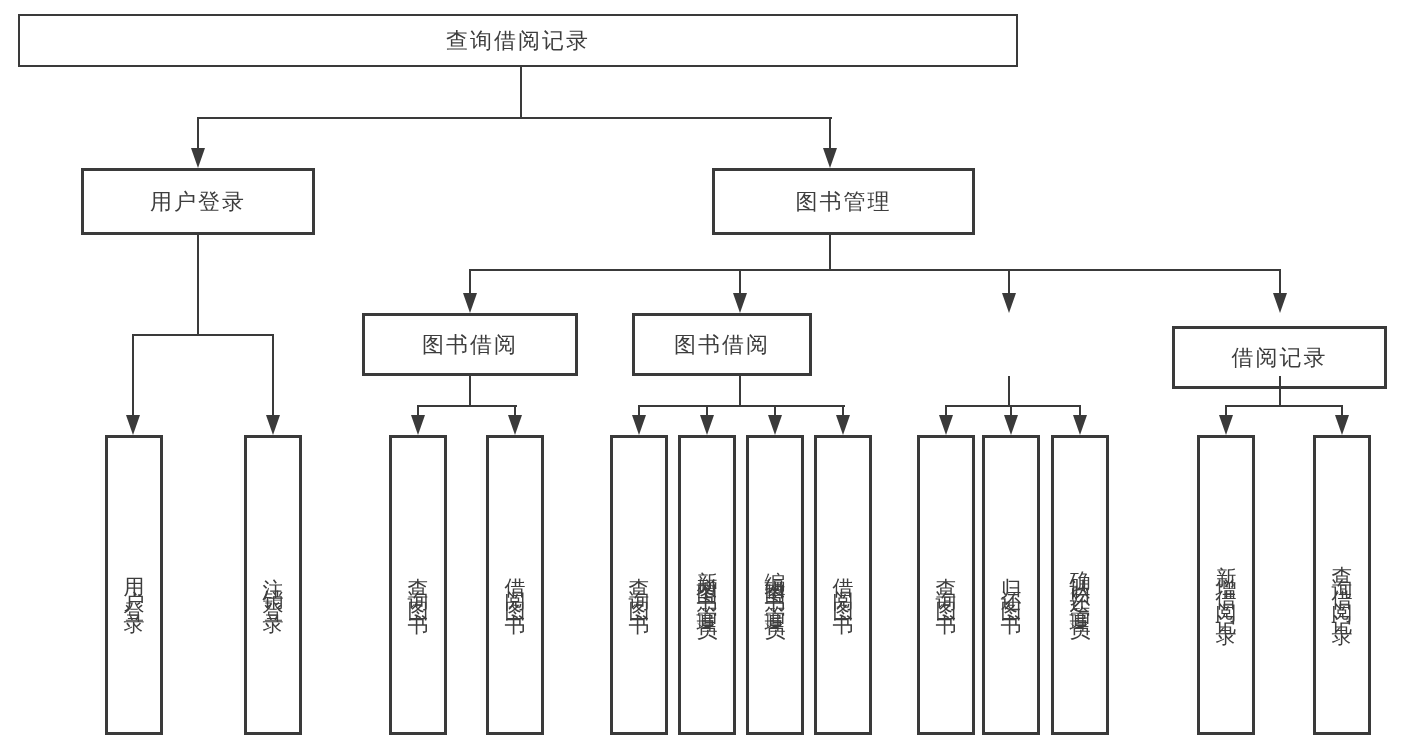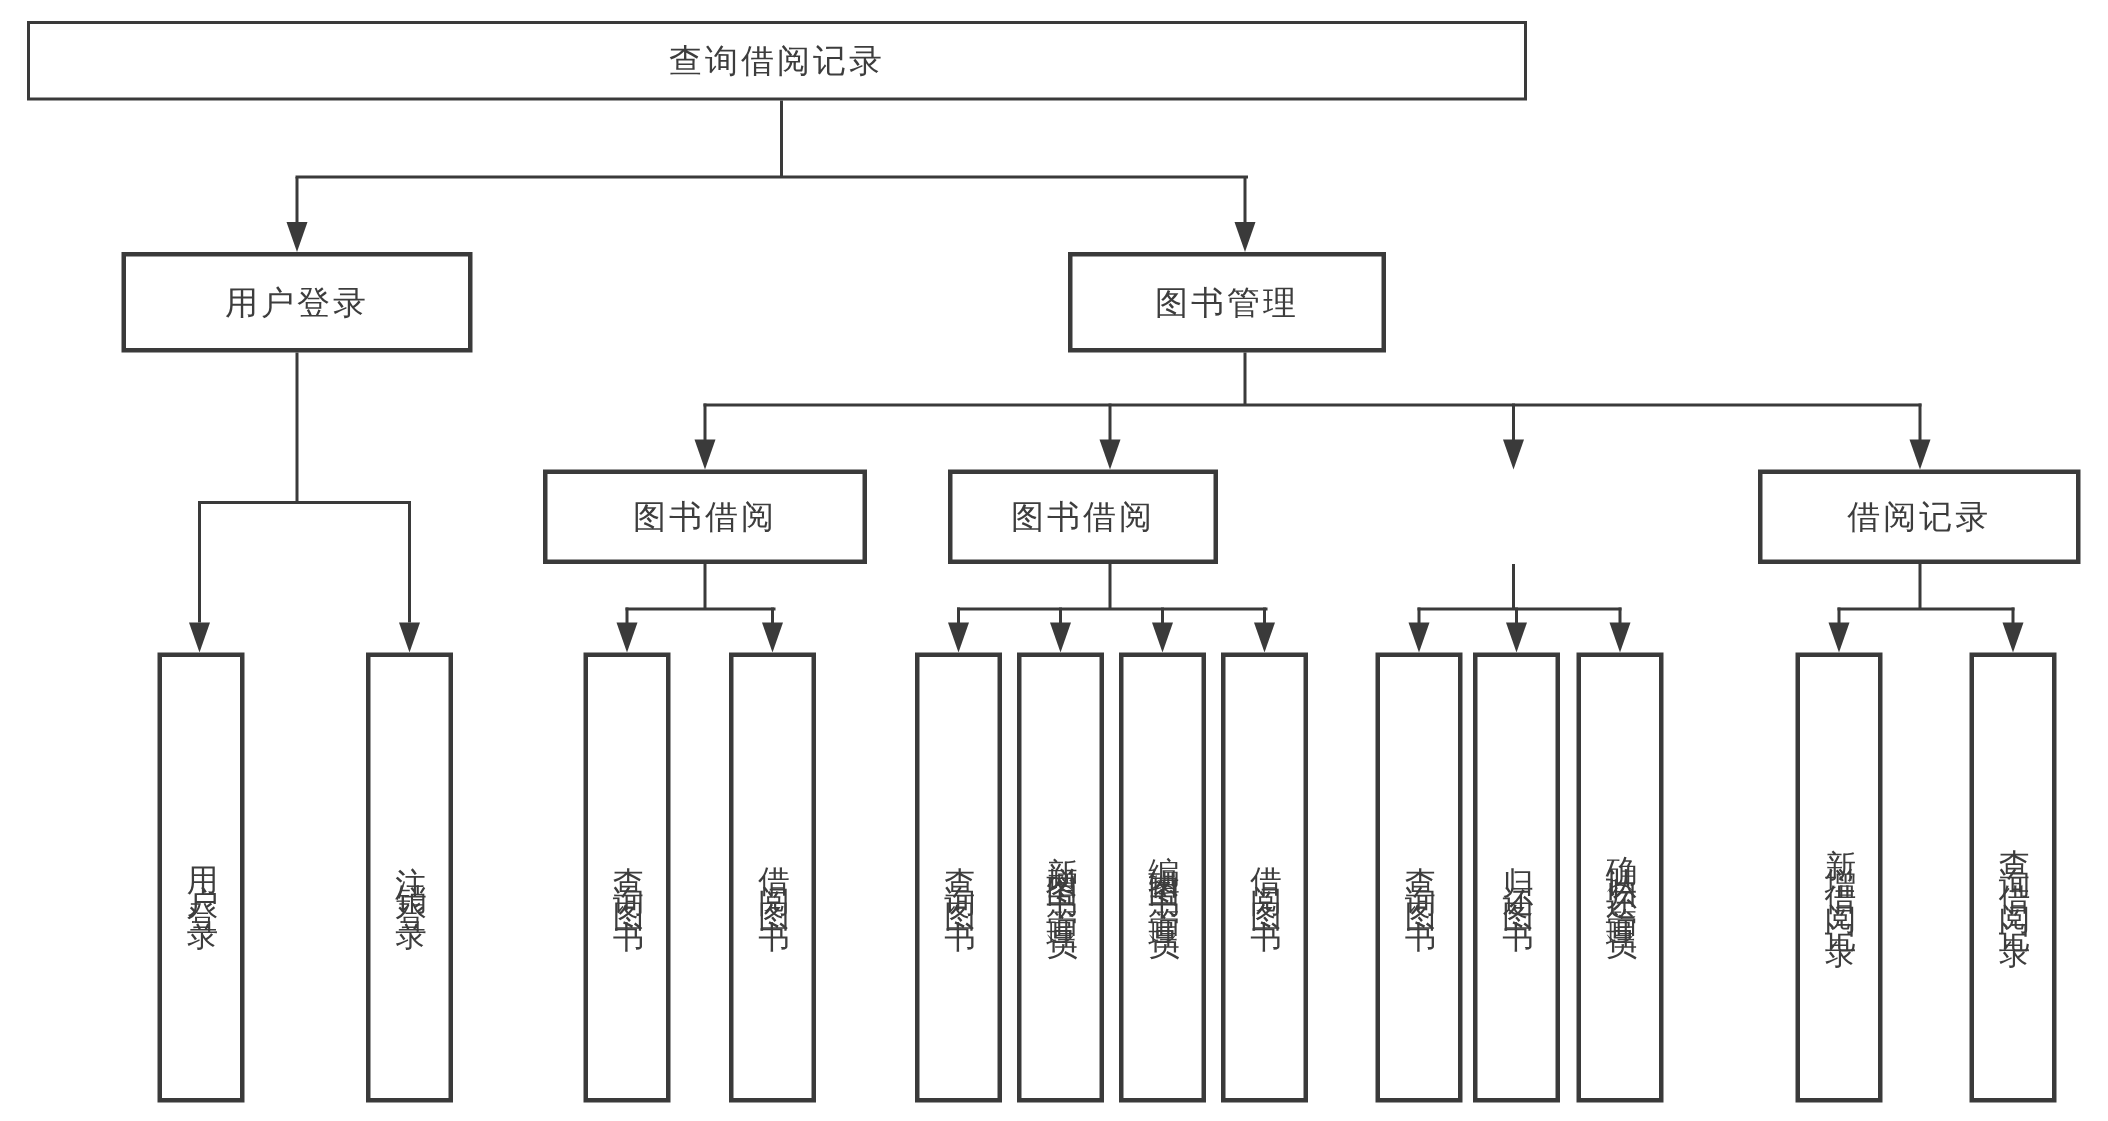--- a/index.html
+++ b/index.html
@@ -50,21 +50,21 @@
   <div class="vline" style="left:520px;top:67px;height:51px;"></div>
   <div class="hline" style="left:197px;top:117px;width:635px;"></div>
   <div class="vline" style="left:197px;top:118px;height:32px;"></div>
   <div class="ahead" style="left:191px;top:148px;"></div>
   <div class="vline" style="left:829px;top:118px;height:32px;"></div>
   <div class="ahead" style="left:823px;top:148px;"></div>
 
   <div class="box" style="left:81px;top:168px;width:234px;height:67px;">
     <span>用户登录</span>
   </div>
-  <div class="box" style="left:712px;top:168px;width:212px;height:67px;">
+  <div class="box" style="left:712px;top:168px;width:263px;height:67px;">
     <span>图书管理</span>
   </div>
 
   <div class="vline" style="left:197px;top:235px;height:100px;"></div>
   <div class="hline" style="left:132px;top:334px;width:142px;"></div>
   <div class="vline" style="left:132px;top:334px;height:81px;"></div>
   <div class="ahead" style="left:126px;top:415px;"></div>
   <div class="vline" style="left:272px;top:334px;height:81px;"></div>
   <div class="ahead" style="left:266px;top:415px;"></div>
 
@@ -78,21 +78,21 @@
   <div class="ahead" style="left:1002px;top:293px;"></div>
   <div class="vline" style="left:1279px;top:269px;height:25px;"></div>
   <div class="ahead" style="left:1273px;top:293px;"></div>
 
   <div class="box" style="left:362px;top:313px;width:216px;height:63px;">
     <span>图书借阅</span>
   </div>
   <div class="box" style="left:632px;top:313px;width:180px;height:63px;">
     <span>图书借阅</span>
   </div>
-  <div class="box" style="left:1172px;top:313px;width:215px;height:63px;">
+  <div class="box" style="left:1172px;top:326px;width:215px;height:63px;">
     <span>借阅记录</span>
   </div>
 
   <div class="vline" style="left:469px;top:376px;height:30px;"></div>
   <div class="hline" style="left:417px;top:405px;width:100px;"></div>
   <div class="vline" style="left:417px;top:405px;height:11px;"></div>
   <div class="ahead" style="left:411px;top:415px;"></div>
   <div class="vline" style="left:514px;top:405px;height:11px;"></div>
   <div class="ahead" style="left:508px;top:415px;"></div>
 

